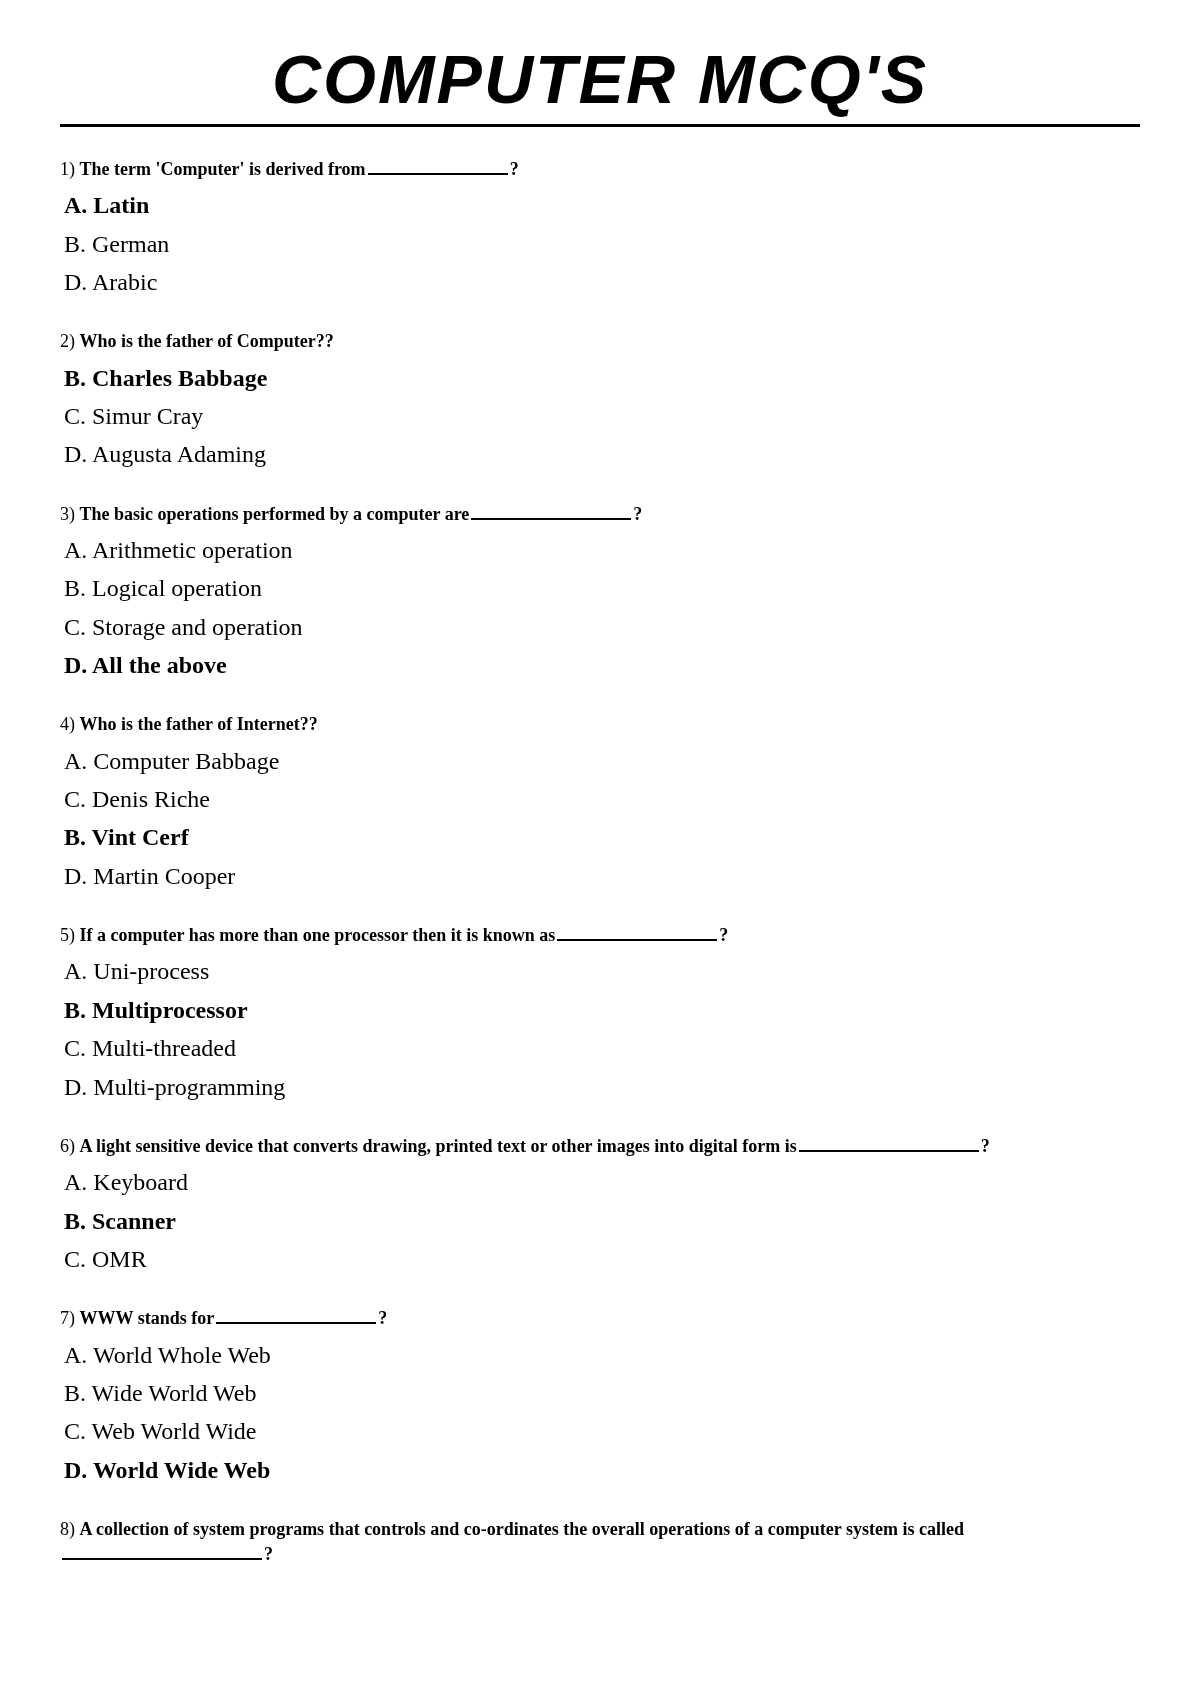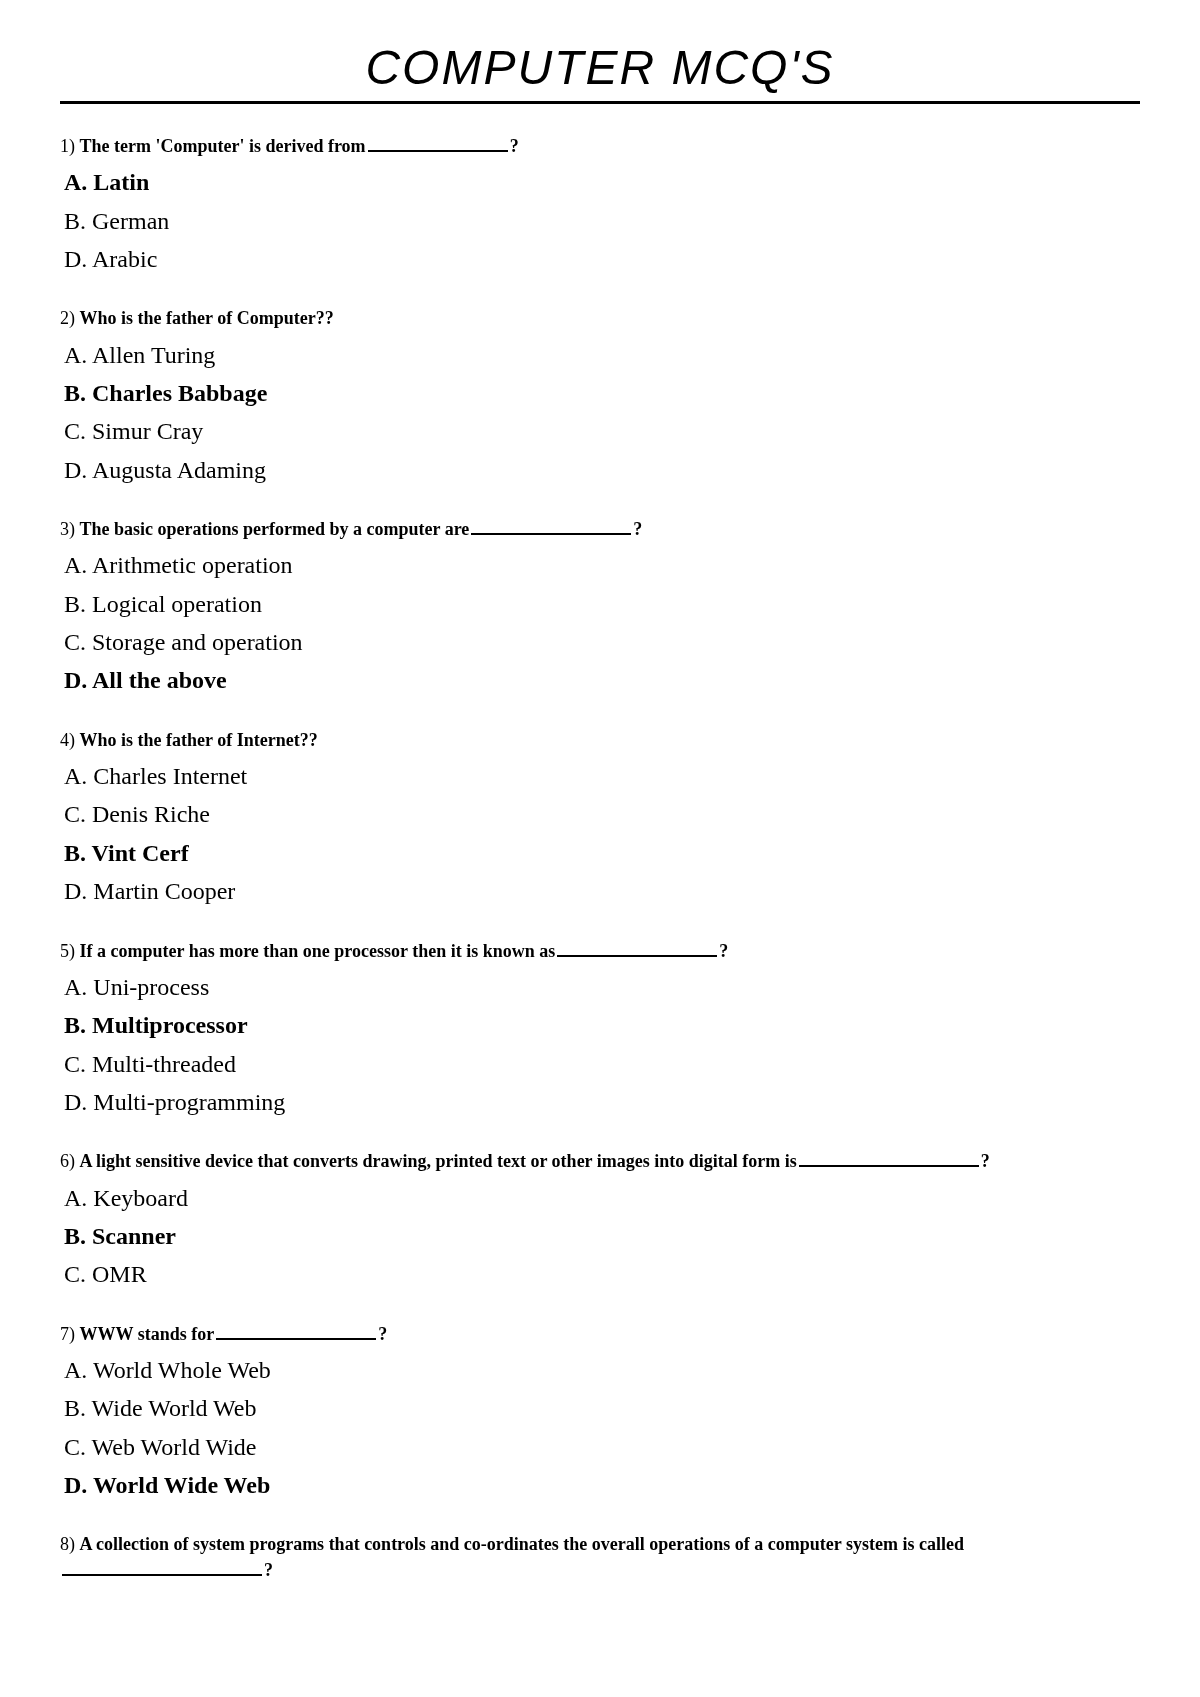--- a/index.html
+++ b/index.html
@@ -14,22 +14,22 @@
       font-size: 18px;
       color: #000000;
       width: 1200px;
       min-height: 1697px;
       padding: 40px 60px;
     }
 
     .page-title {
       text-align: center;
       font-family: 'Arial Black', 'Arial Bold', Gadget, sans-serif;
-      font-size: 48px;
-      font-weight: 400;
+      font-size: 68px;
+      font-weight: 700;
       font-style: italic;
       letter-spacing: 2px;
       margin-bottom: 6px;
       text-transform: uppercase;
     }
 
     .title-underline {
       border: none;
       border-top: 3px solid #000;
       margin: 0 0 30px 0;
@@ -75,35 +75,34 @@
 
 <div id="questions-container">
     <div class="question-block">
       <p class="question-text"><span>1) </span><strong>The term 'Computer' is derived from<span class="blank" style="min-width: 140px;"></span>?</strong></p>
       <p class="option correct"><strong>A. Latin</strong></p>
       <p class="option">B. German</p>
       <p class="option">D. Arabic</p>
     </div>
     <div class="question-block">
       <p class="question-text"><span>2) </span><strong>Who is the father of Computer??</strong></p>
-      <p class="option">A. Allen Turing</p>
       <p class="option correct"><strong>B. Charles Babbage</strong></p>
       <p class="option">C. Simur Cray</p>
       <p class="option">D. Augusta Adaming</p>
     </div>
     <div class="question-block">
       <p class="question-text"><span>3) </span><strong>The basic operations performed by a computer are<span class="blank" style="min-width: 160px;"></span>?</strong></p>
       <p class="option">A. Arithmetic operation</p>
       <p class="option">B. Logical operation</p>
       <p class="option">C. Storage and operation</p>
       <p class="option correct"><strong>D. All the above</strong></p>
     </div>
     <div class="question-block">
       <p class="question-text"><span>4) </span><strong>Who is the father of Internet??</strong></p>
-      <p class="option">A. Charles Internet</p>
+      <p class="option">A. Computer Babbage</p>
       <p class="option">C. Denis Riche</p>
       <p class="option correct"><strong>B. Vint Cerf</strong></p>
       <p class="option">D. Martin Cooper</p>
     </div>
     <div class="question-block">
       <p class="question-text"><span>5) </span><strong>If a computer has more than one processor then it is known as<span class="blank" style="min-width: 160px;"></span>?</strong></p>
       <p class="option">A. Uni-process</p>
       <p class="option correct"><strong>B. Multiprocessor</strong></p>
       <p class="option">C. Multi-threaded</p>
       <p class="option">D. Multi-programming</p>

